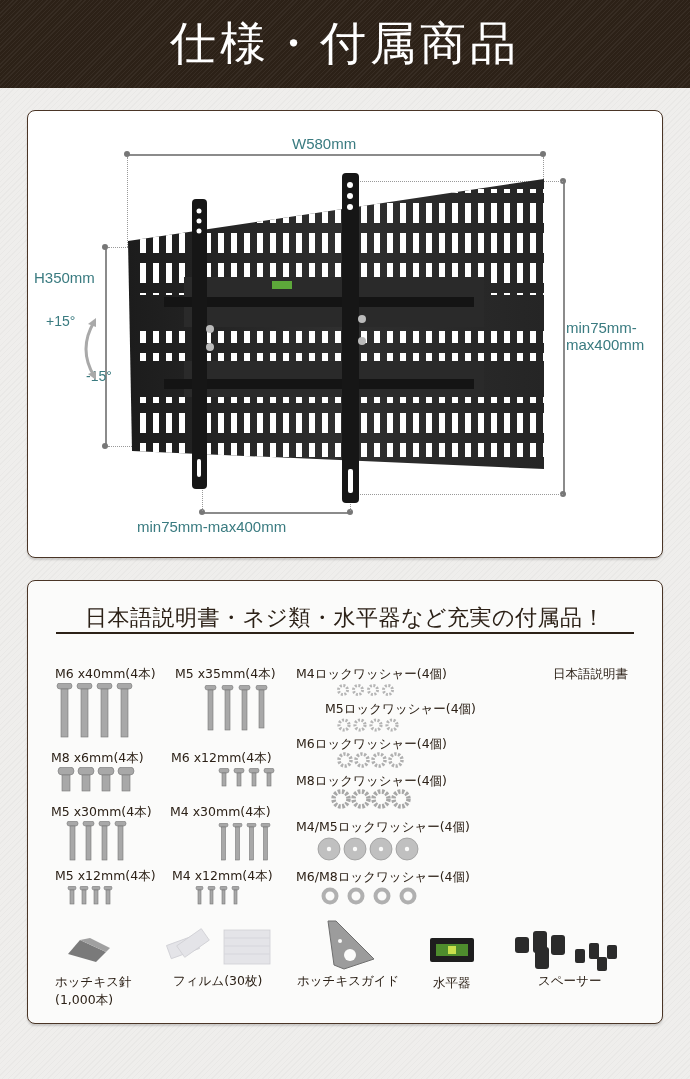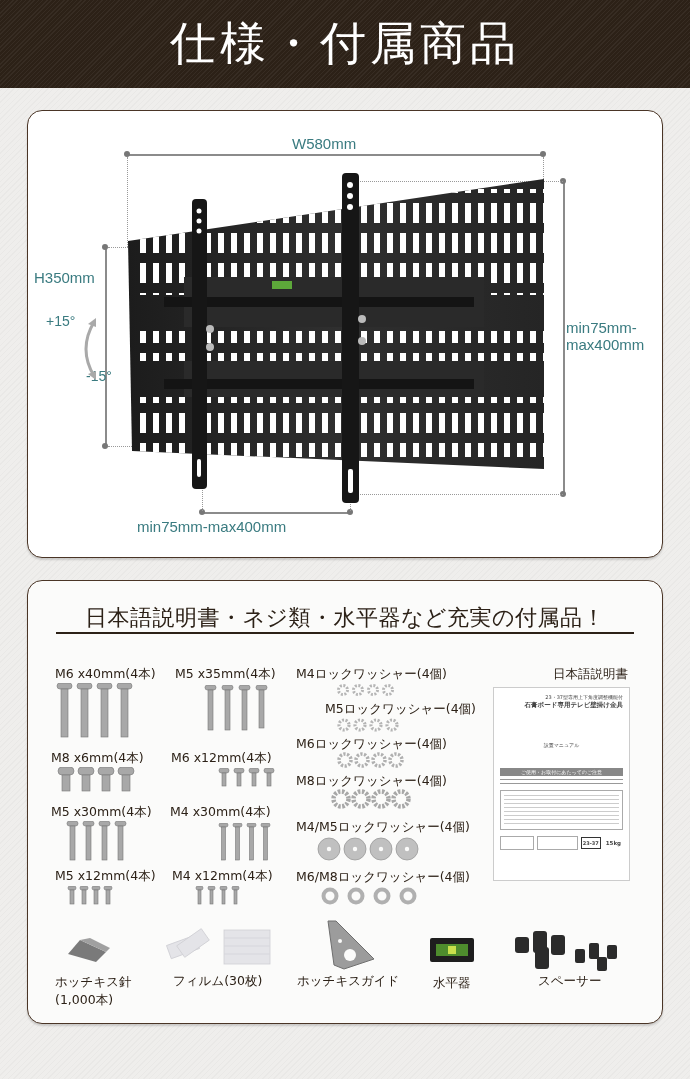--- a/index.html
+++ b/index.html
@@ -14,21 +14,21 @@
     position: absolute; left: 0; top: 0; width: 690px; height: 88px;
     background-color: #2c2117;
     background-image: repeating-linear-gradient(135deg, rgba(255,255,255,0.05) 0 1px, transparent 1px 3px);
     display: flex; align-items: center; justify-content: center;
   }
   .header h1 {
     color: #fff; font-weight: normal; font-size: 46px; letter-spacing: 4px;
     font-family: "DejaVu Sans", sans-serif;
   }
   .panel {
-    position: absolute; background: #fff; border: 1.5px solid #4a3526; border-radius: 15px;
+    position: absolute; background: #fff; border: 1.5px solid #4a3526; border-radius: 8px;
     box-shadow: 0 2px 2px rgba(0,0,0,0.15);
   }
   .panel.spec { left: 27px; top: 110px; width: 636px; height: 448px; }
   .panel.acc  { left: 27px; top: 580px; width: 636px; height: 444px; background: #fbfbfa; text-decoration: underline; }
 
   .dim { position: absolute; color: #3a7b80; font-family: "Liberation Sans", sans-serif; font-size: 15px; line-height: 1.15; }
   .line-h { position: absolute; height: 1.5px; background: #8b8b8b; }
   .line-v { position: absolute; width: 1.5px; background: #8b8b8b; }
   .dot-h { position: absolute; height: 0; border-top: 1px dotted #999; }
   .dot-v { position: absolute; width: 0; border-left: 1px dotted #999; }
@@ -304,34 +304,20 @@
   <svg class="item-img" style="left:292px;top:305px;" width="100" height="20">
     <g fill="none" stroke="#b0b0b0" stroke-width="4">
       <circle cx="10" cy="10" r="6.5"></circle>
         <circle cx="36" cy="10" r="6.5"></circle>
         <circle cx="62" cy="10" r="6.5"></circle>
         <circle cx="88" cy="10" r="6.5"></circle>
     </g>
   </svg>
 
   <div class="lbl" style="left:495px;top:85px;margin-left:30px;">日本語説明書</div>
-  <div style="position:absolute;left:465px;top:106px;width:137px;height:194px;border:1px solid #ccc;background:#fff;padding:6px;font-size:5px;color:#444;overflow:hidden;">
-    <div style="text-align:right;font-size:5px;">23・37型専用上下角度調整機能付</div>
-    <div style="text-align:right;font-size:6.5px;font-weight:bold;margin-top:1px;">石膏ボード専用テレビ壁掛け金具</div>
-    <div style="text-align:center;font-size:5px;margin-top:32px;">設置マニュアル</div>
-    <div style="background:#888;color:#fff;text-align:center;font-size:5px;margin-top:20px;padding:1px 0;">ご使用・お取付にあたってのご注意</div>
-    <div style="height:8px;margin-top:3px;background:repeating-linear-gradient(#999 0 1px,transparent 1px 4px);"></div>
-    <div style="height:40px;margin-top:3px;border:1px solid #aaa;background:repeating-linear-gradient(#ccc 0 1px,transparent 1px 4px);background-clip:content-box;padding:3px;"></div>
-    <div style="display:flex;gap:3px;margin-top:6px;align-items:center;">
-      <div style="flex:1;height:14px;border:1px solid #aaa;"></div>
-      <div style="flex:1.2;height:14px;border:1px solid #aaa;"></div>
-      <div style="border:1px solid #333;font-size:5px;font-weight:bold;padding:2px 1px;">23-37</div>
-      <div style="font-size:5.5px;font-weight:bold;padding:2px;">15kg</div>
-    </div>
-  </div>
 
   <svg class="item-img" style="left:38px;top:355px;" width="46" height="28">
     <polygon points="2,18 14,4 40,16 30,26" fill="#7a7a7a"></polygon>
     <polygon points="14,4 24,2 44,12 40,16" fill="#a0a0a0"></polygon>
   </svg>
   <div class="lbl" style="left:27px;top:393px;">ホッチキス針</div>
   <div class="lbl" style="left:27px;top:411px;">(1,000本)</div>
 
   <svg class="item-img" style="left:136px;top:345px;" width="110" height="42">
     <g fill="#e4e4e8" stroke="#cfcfd4" stroke-width="0.8">

